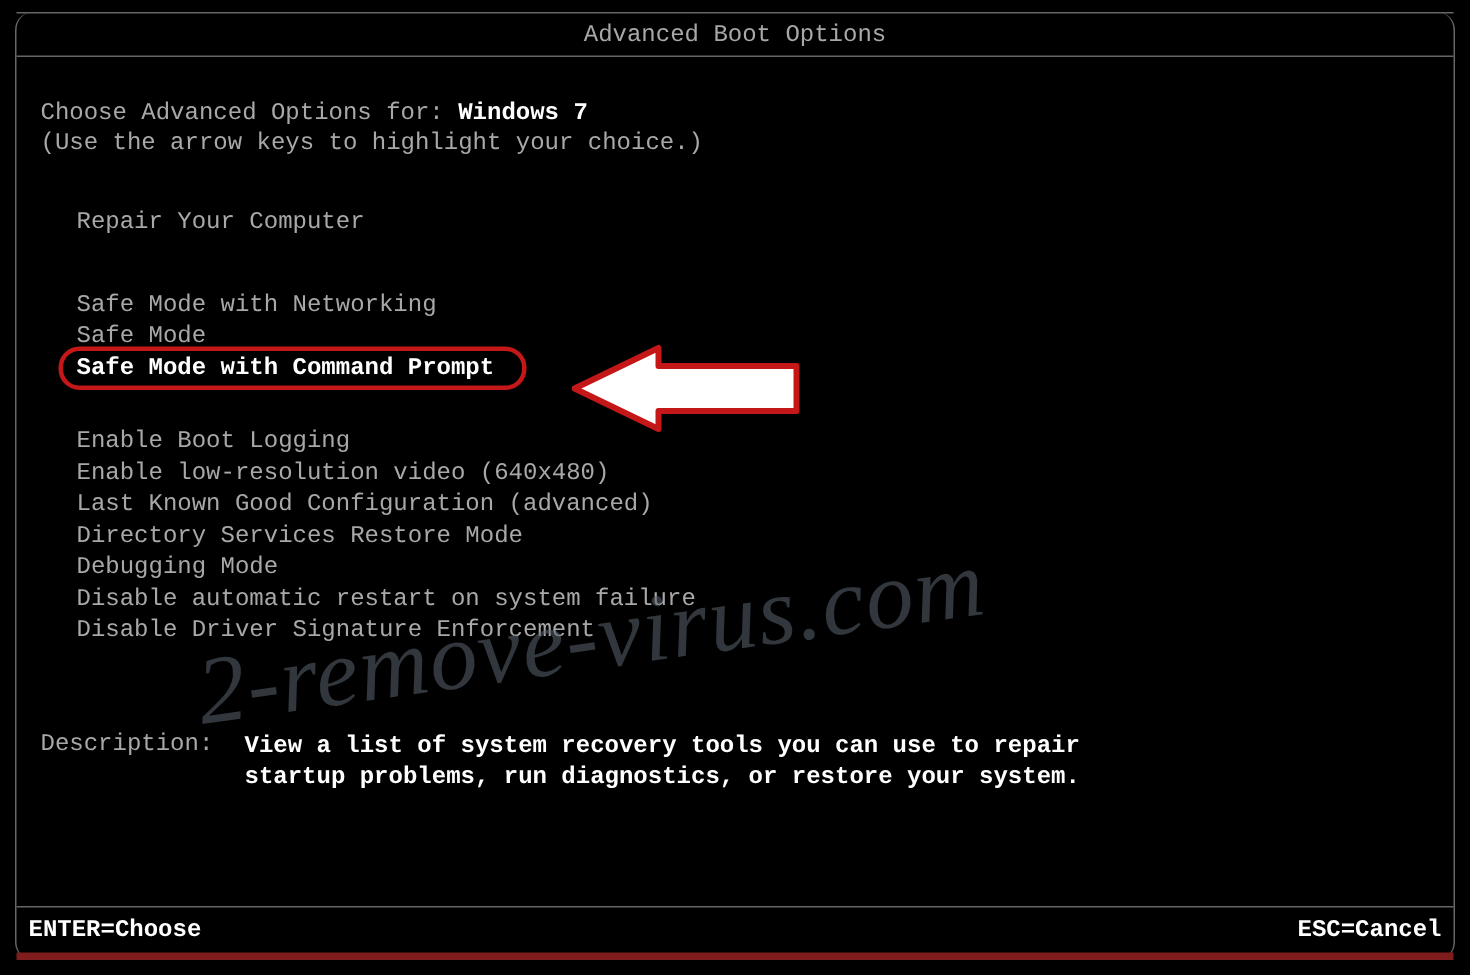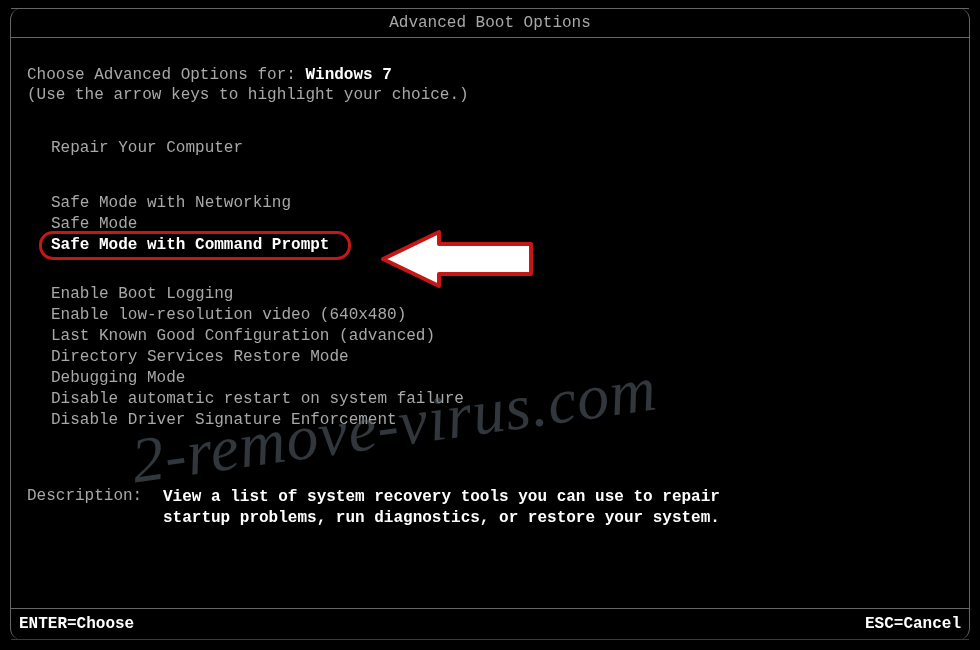--- a/index.html
+++ b/index.html
@@ -72,21 +72,21 @@
       position: absolute;
       bottom: 0;
       left: 0;
       right: 0;
       display: flex;
       justify-content: space-between;
       padding: 4px 8px;
       color: #fff;
       font-weight: bold;
       border-top: 1px solid #666;
-      border-bottom: 1px solid #7f1d1d;
+      border-bottom: 5px solid #7f1d1d;
       line-height: 22px;
     }
     
     .arrow-annot {
       position: absolute;
       left: 370px;
       top: 208px;
       pointer-events: none;
     }
     

